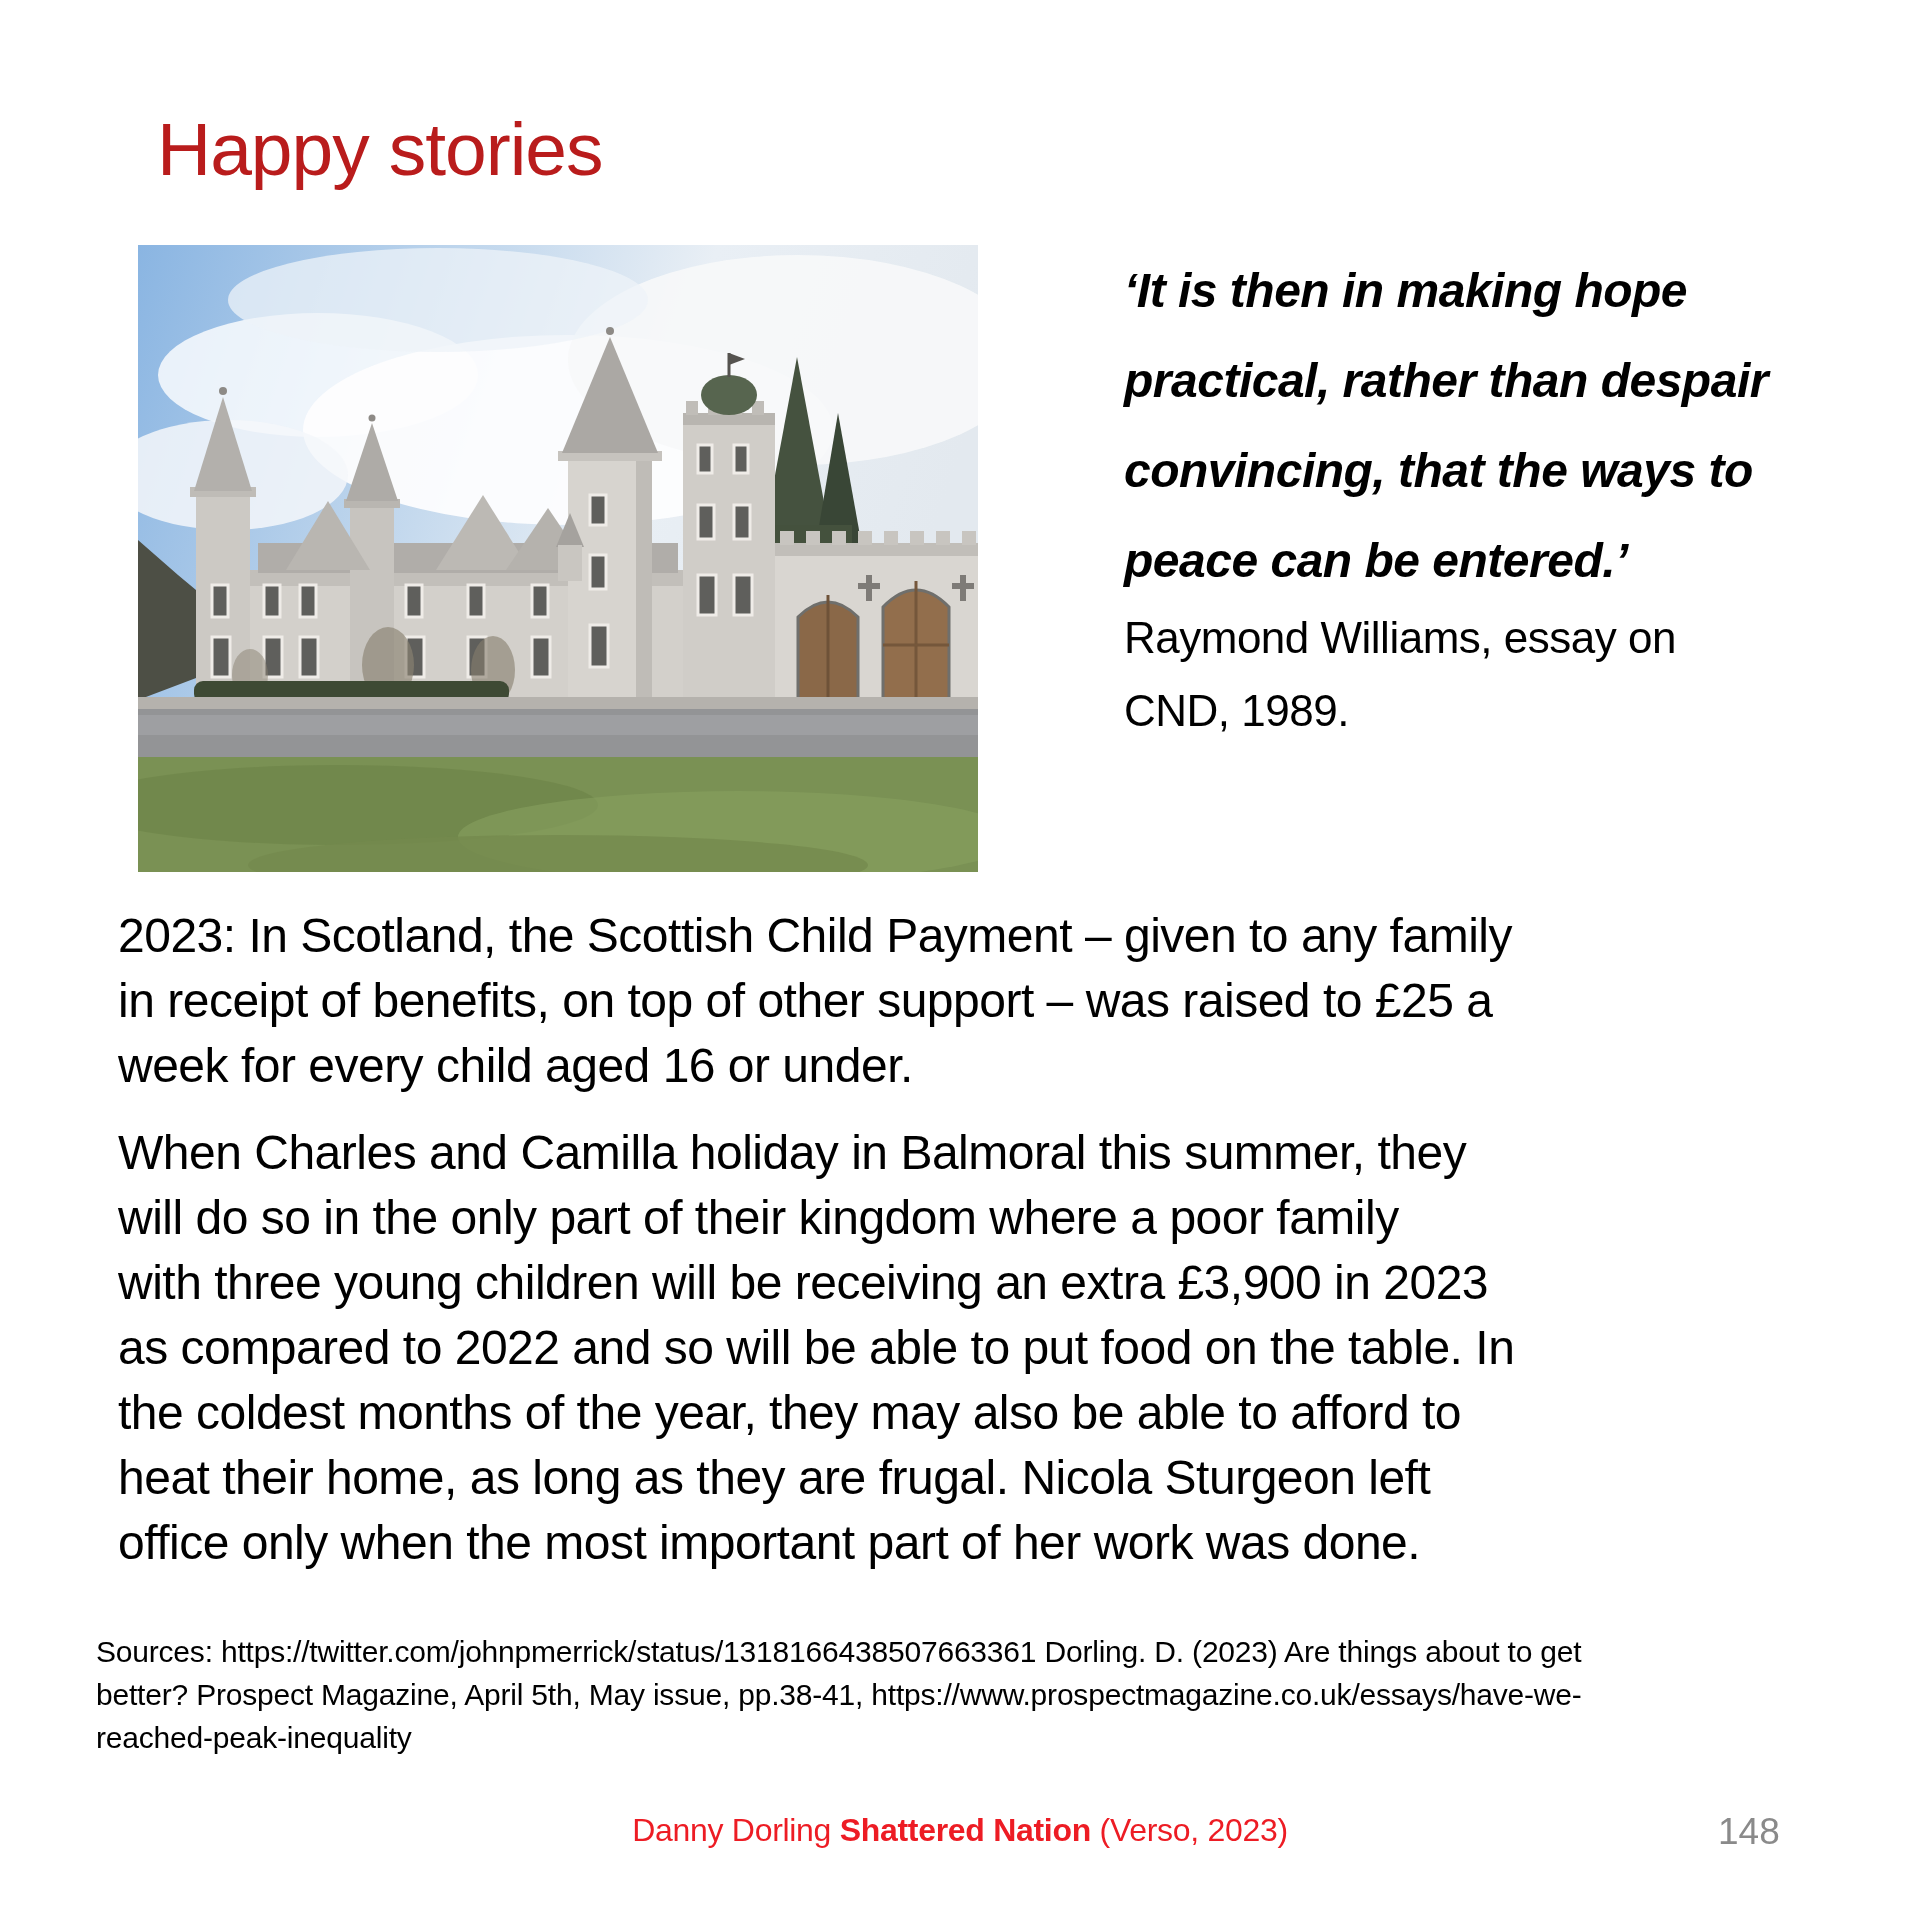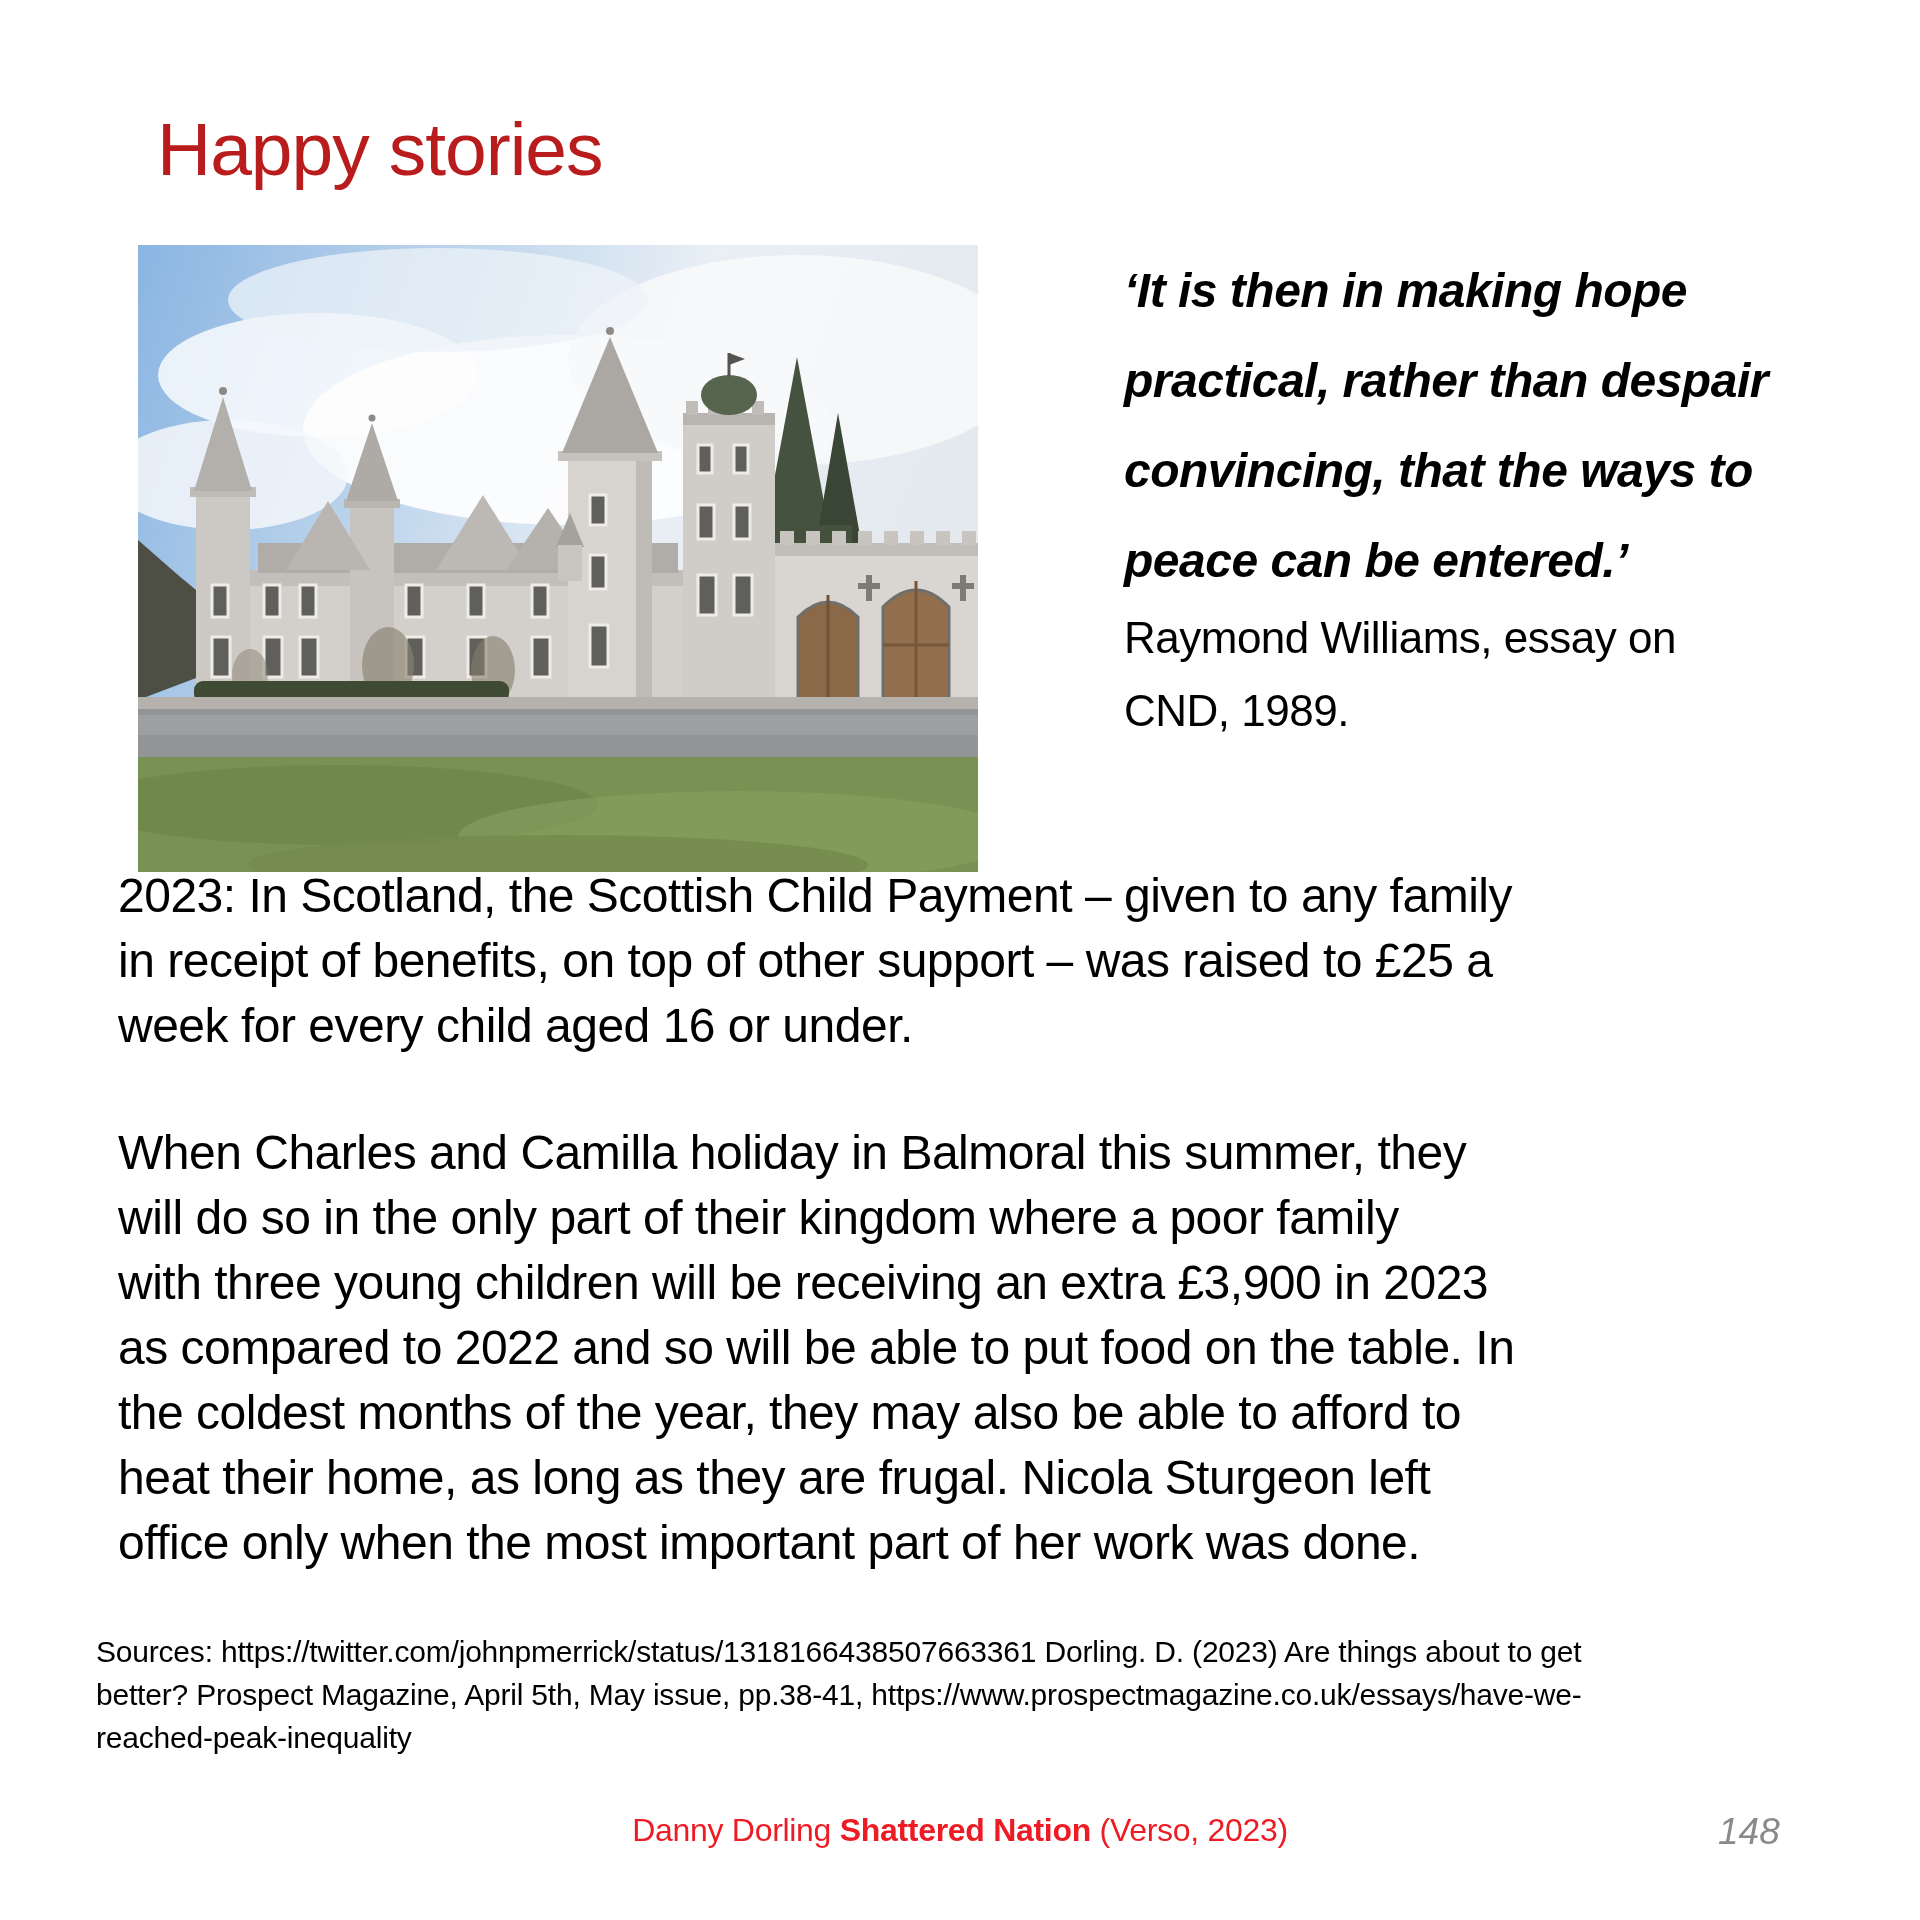--- a/index.html
+++ b/index.html
@@ -35,21 +35,21 @@
     font-size:44px;line-height:73px;
     letter-spacing:-0.5px;
     white-space:pre-line;
   }
   .body-para{
     left:118px;width:1740px;
     font-size:48px;line-height:65px;
     letter-spacing:-0.5px;
     white-space:pre-line;
   }
-  .para-1{top:863px;}
+  .para-1{top:903px;}
   .para-2{top:1120px;}
   .sources{
     left:96px;top:1630px;width:1780px;
     font-size:30px;line-height:43px;
     letter-spacing:-0.2px;
     white-space:pre-line;
   }
   .footer{
     left:0;top:1810px;width:1920px;
     text-align:center;
@@ -210,13 +210,13 @@
 office only when the most important part of her work was done.</div>
 
 <div class="abs sources">Sources: https://twitter.com/johnpmerrick/status/1318166438507663361 Dorling. D. (2023) Are things about to get
 better? Prospect Magazine, April 5th, May issue, pp.38-41, https://www.prospectmagazine.co.uk/essays/have-we-
 reached-peak-inequality</div>
 
 <div class="abs footer" style="color:#ED1C24;">
   <span>Danny Dorling </span><span class="book">Shattered Nation</span><span> (Verso, 2023)</span>
 </div>
 
-<div class="abs page-number" style="color:#8a8a8a;font-style:italic;">148</div>
+<div class="abs page-number" style="color:#8a8a8a;">148</div>
 
 </body></html>

